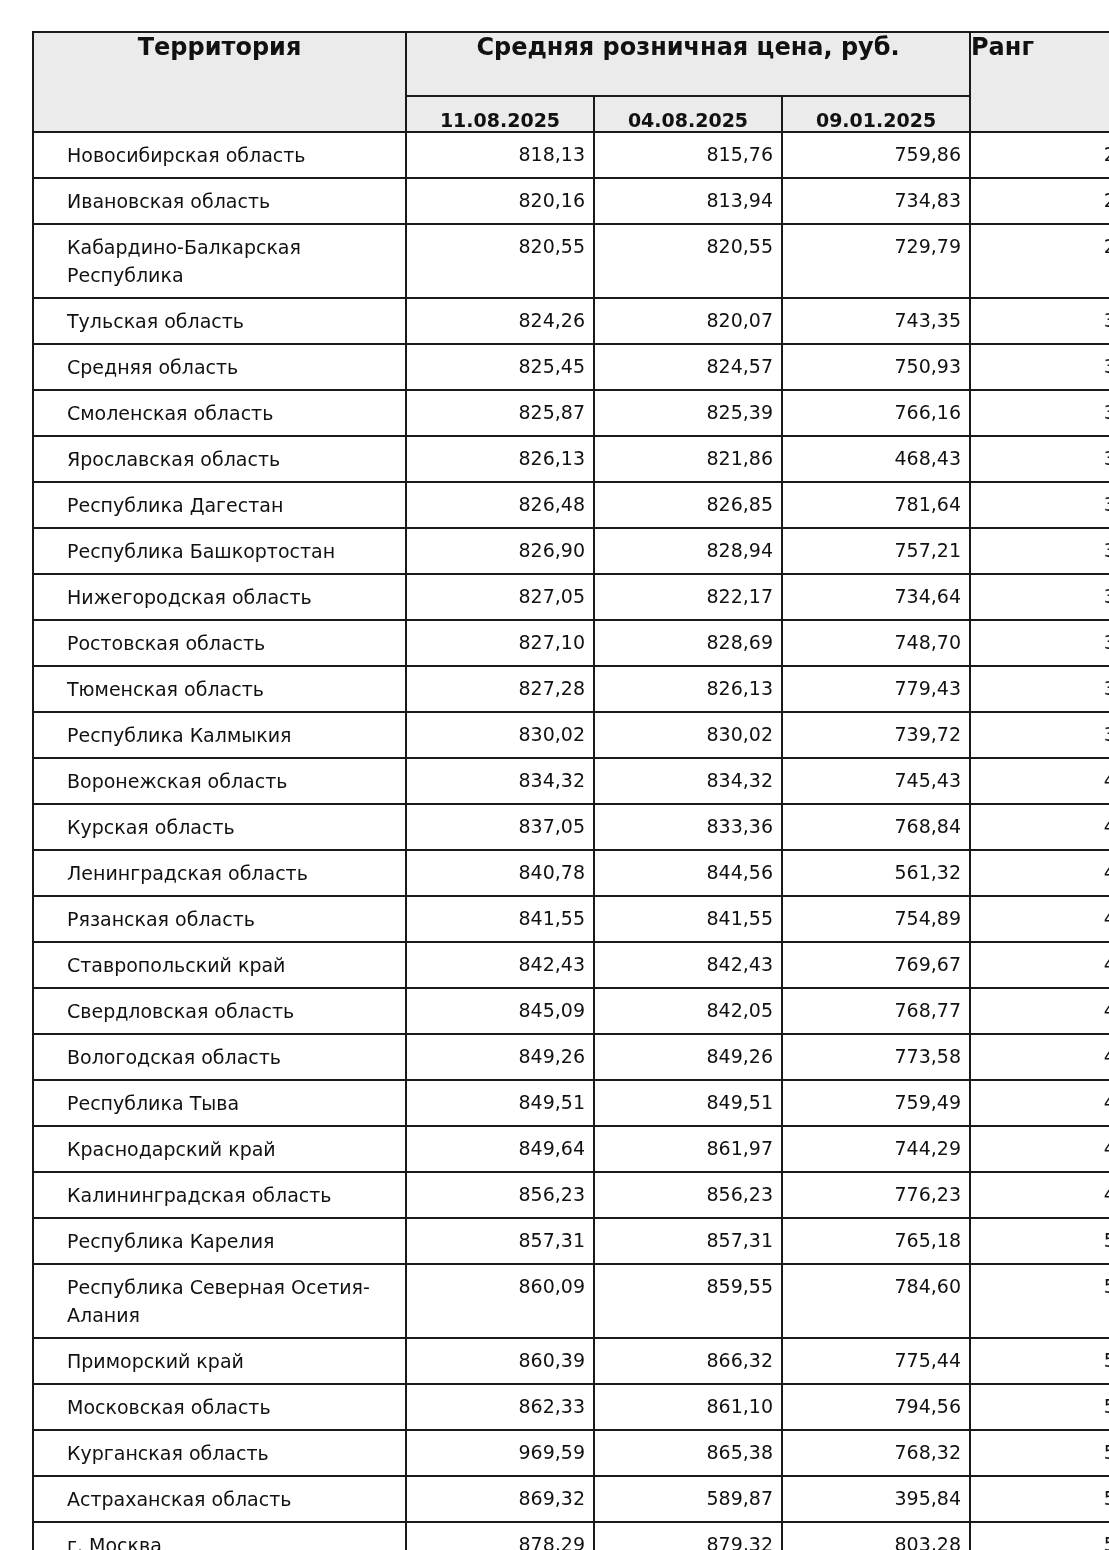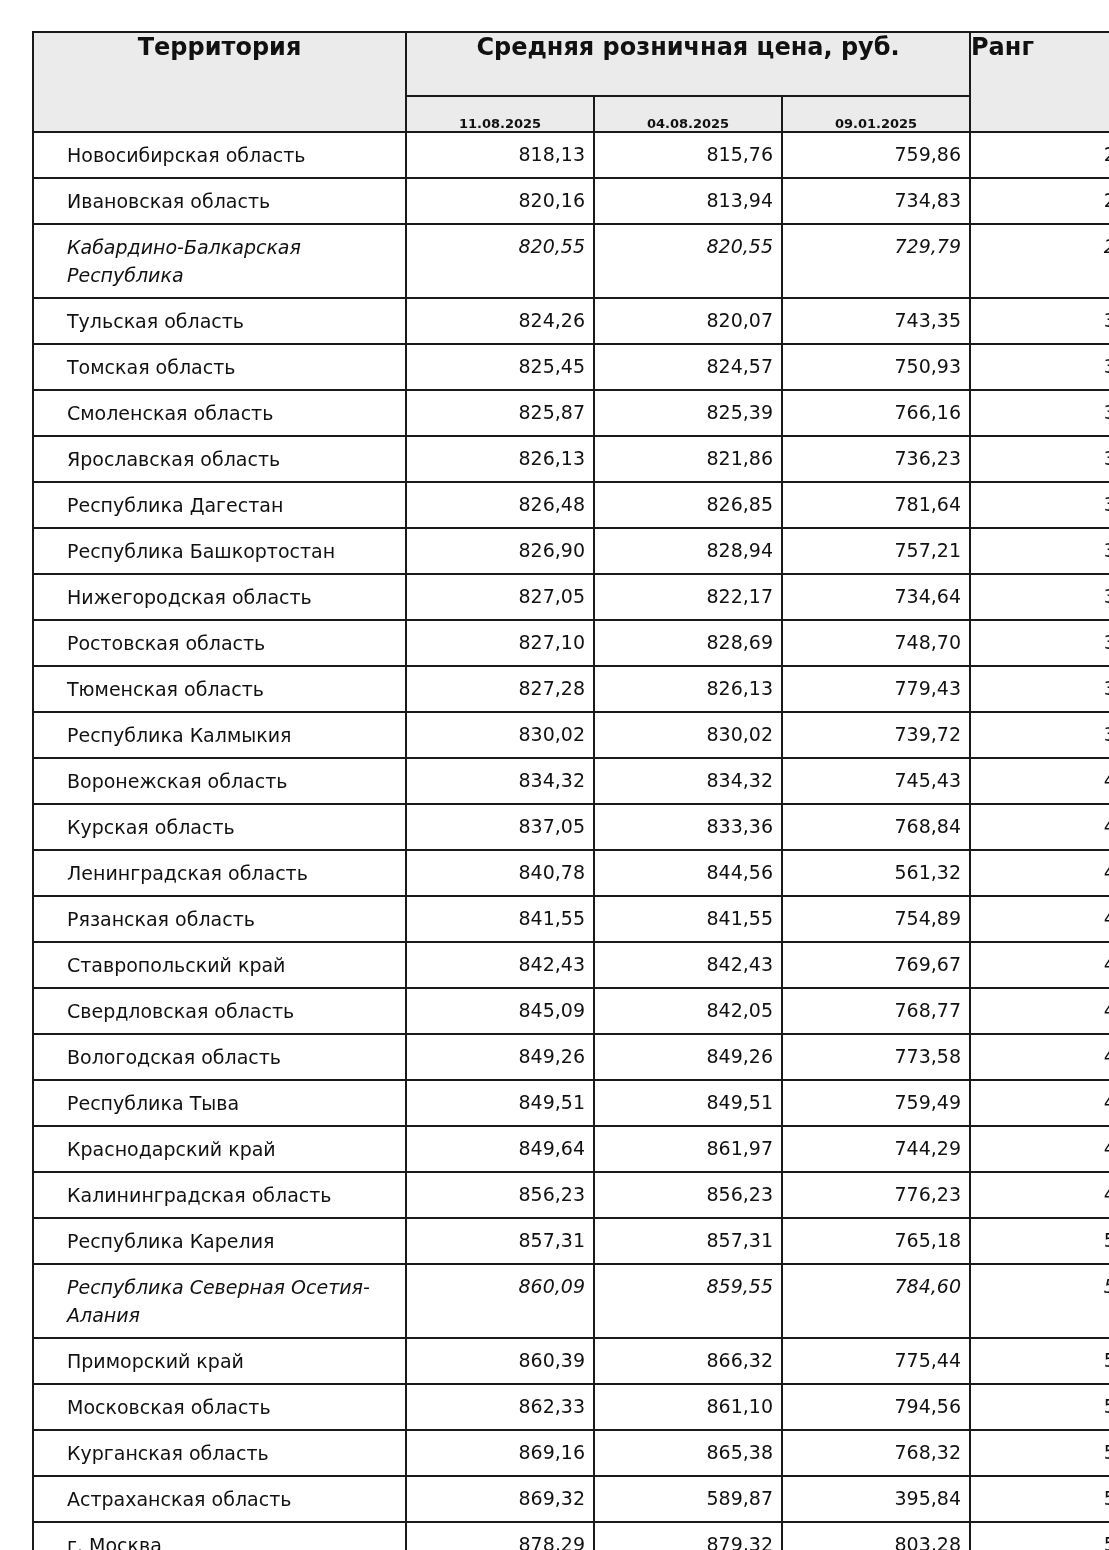--- a/index.html
+++ b/index.html
@@ -14,26 +14,26 @@
     border: 2px solid #1a1a1a;
     padding: 0;
   }
   col.c-name { width: 373px; }
   col.c-v { width: 188px; }
   col.c-rank { width: 163px; }
   th { background: #ebebeb; font-weight: bold; font-size: 24px; }
   th.h-top { height: 62px; vertical-align: top; padding-top: 10px; text-align: center; margin-top: 13px; }
   th.h-name { vertical-align: top; padding-top: 10px; text-align: center; }
   th.h-rank { vertical-align: top; padding-top: 10px; text-align: left; padding-left: 50px; }
-  th.h-date { height: 34px; vertical-align: bottom; padding-bottom: 3px; text-align: center; font-size: 13px; }
+  th.h-date { height: 34px; vertical-align: bottom; padding-bottom: 3px; text-align: center; font-size: 19px; }
   td { font-size: 19px; vertical-align: top; padding-top: 10px !important; height: 34px; }
   td.name { padding-left: 33px !important; line-height: 28px; padding-top: 8px !important; border-radius: 11px; }
   td.num { text-align: right; padding-right: 8px !important; }
   td.rank { text-align: right; padding-right: 4px !important; }
-  tr.tall td { height: 62px; font-style: italic; }
+  tr.tall td { height: 62px; }
 </style>
 </head>
 <body>
 
 <table class="price-table">
   <colgroup>
     <col class="c-name">
       <col class="c-v">
       <col class="c-v">
       <col class="c-v">
@@ -74,38 +74,38 @@
         <td class="rank">29</td>
       </tr>
       <tr>
         <td class="name">Тульская область</td>
         <td class="num">824,26</td>
         <td class="num">820,07</td>
         <td class="num">743,35</td>
         <td class="rank">30</td>
       </tr>
       <tr>
-        <td class="name">Томская область</td>
+        <td class="name">Средняя область</td>
         <td class="num">825,45</td>
         <td class="num">824,57</td>
         <td class="num">750,93</td>
         <td class="rank">31</td>
       </tr>
       <tr>
         <td class="name">Смоленская область</td>
         <td class="num">825,87</td>
         <td class="num">825,39</td>
         <td class="num">766,16</td>
         <td class="rank">32</td>
       </tr>
       <tr>
         <td class="name">Ярославская область</td>
         <td class="num">826,13</td>
         <td class="num">821,86</td>
-        <td class="num">736,23</td>
+        <td class="num">468,43</td>
         <td class="rank">33</td>
       </tr>
       <tr>
         <td class="name">Республика Дагестан</td>
         <td class="num">826,48</td>
         <td class="num">826,85</td>
         <td class="num">781,64</td>
         <td class="rank">34</td>
       </tr>
       <tr>
@@ -236,21 +236,21 @@
       </tr>
       <tr>
         <td class="name">Московская область</td>
         <td class="num">862,33</td>
         <td class="num">861,10</td>
         <td class="num">794,56</td>
         <td class="rank">53</td>
       </tr>
       <tr>
         <td class="name">Курганская область</td>
-        <td class="num">869,16</td>
+        <td class="num">969,59</td>
         <td class="num">865,38</td>
         <td class="num">768,32</td>
         <td class="rank">54</td>
       </tr>
       <tr>
         <td class="name">Астраханская область</td>
         <td class="num">869,32</td>
         <td class="num">589,87</td>
         <td class="num">395,84</td>
         <td class="rank">55</td>

